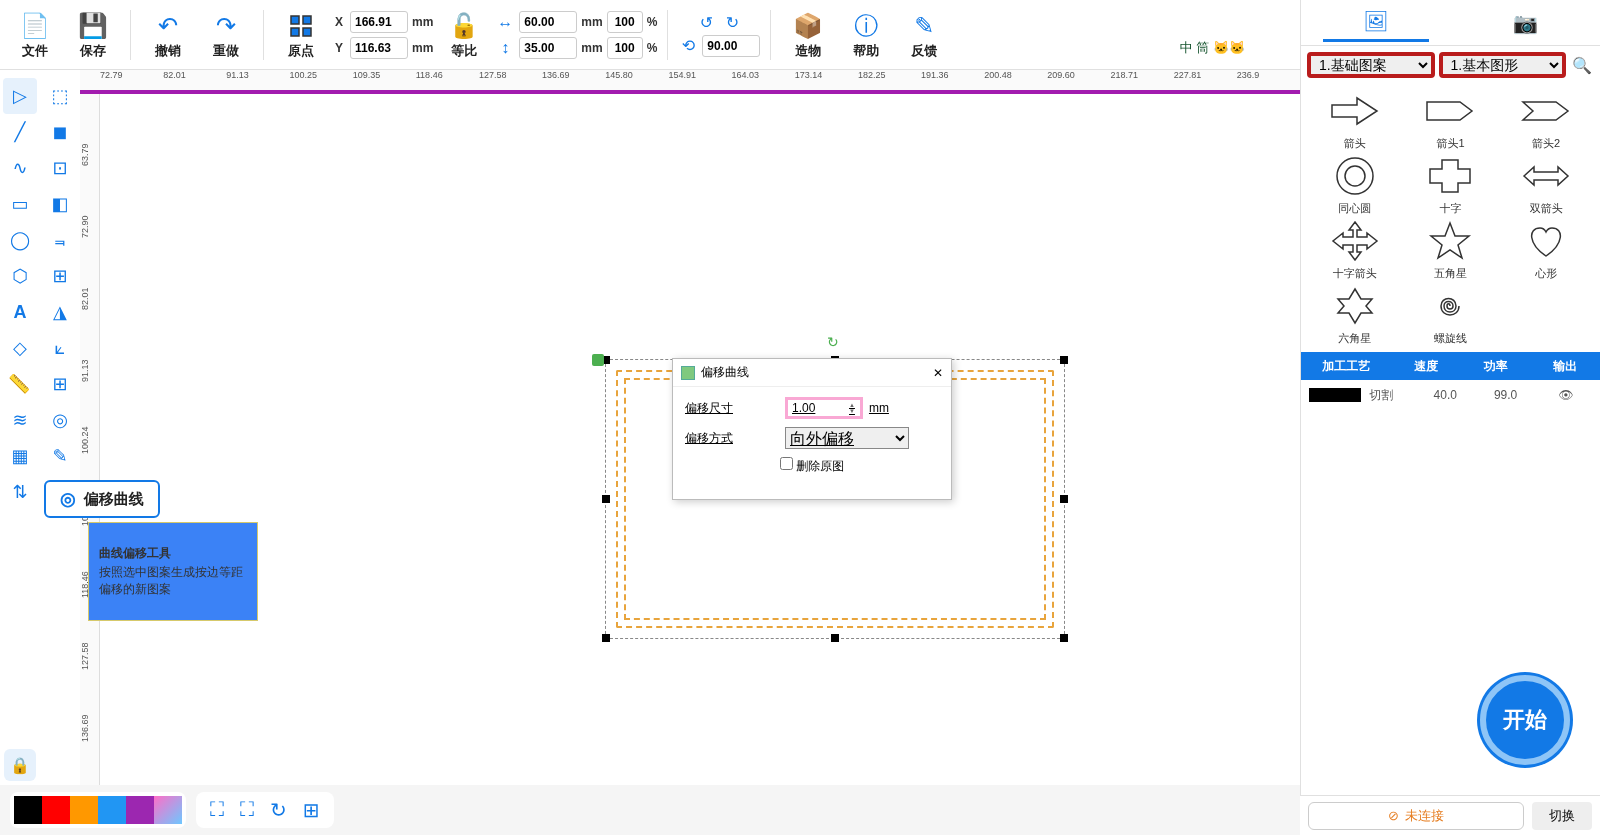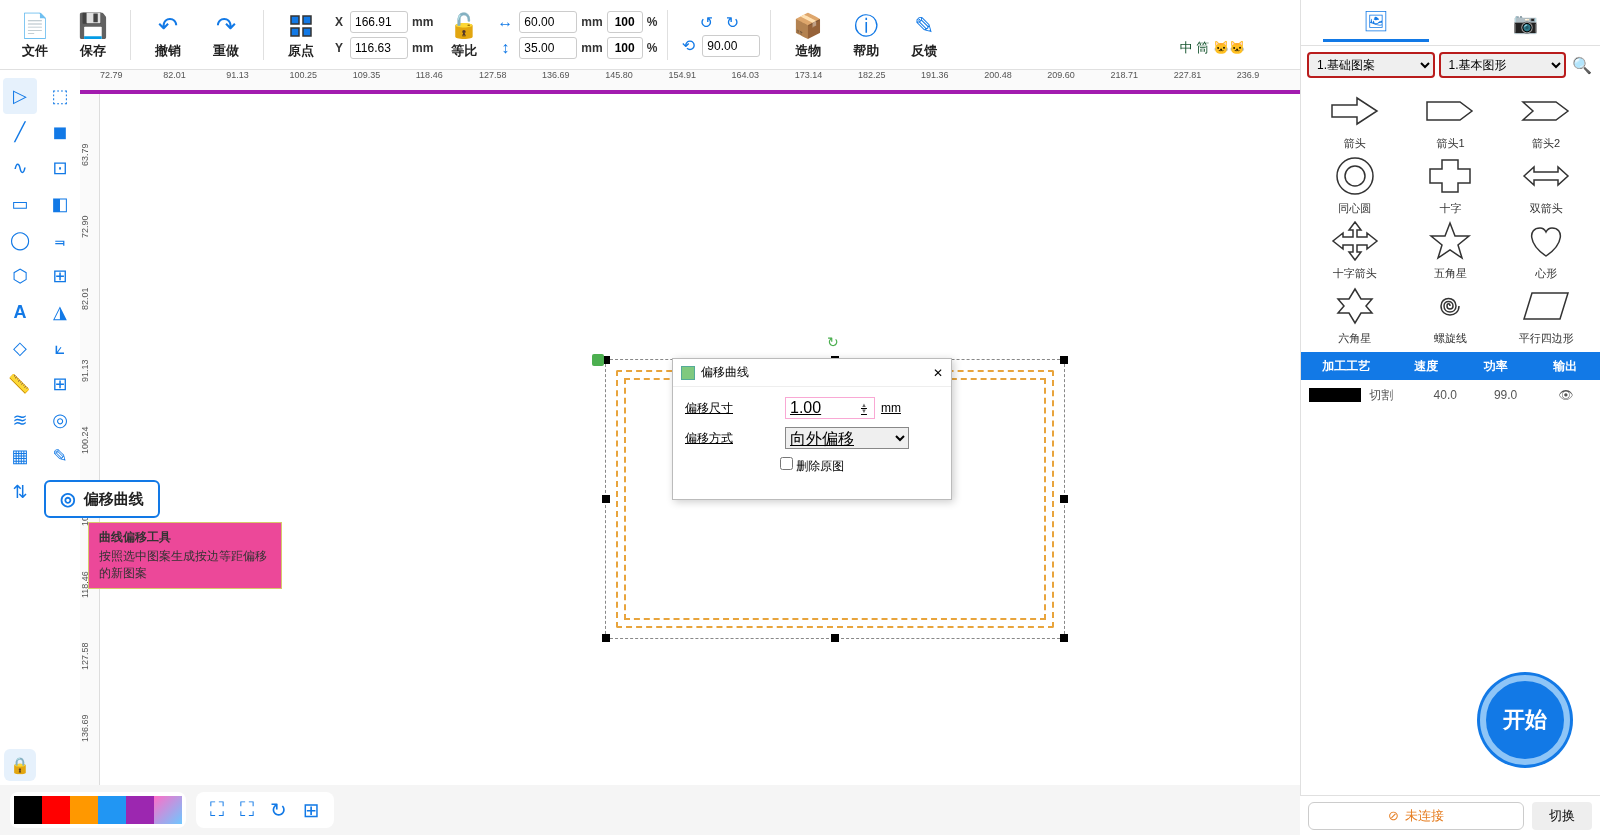--- a/index.html
+++ b/index.html
@@ -8,21 +8,21 @@
 
 .topbar { height: 70px; background: #fff; border-bottom: 1px solid #e0e0e0; display: flex; align-items: center; padding: 0 8px; gap: 4px; }
 .topbtn { display: flex; flex-direction: column; align-items: center; justify-content: center; width: 54px; height: 60px; color: #1279e6; cursor: pointer; font-size: 12px; border-radius: 4px; }
 .topbtn .ic { font-size: 24px; height: 32px; display: flex; align-items: center; justify-content: center; }
 .topbtn .lbl { color: #222; font-size: 13px; font-weight: 600; }
 .vdiv { width: 1px; height: 50px; background: #e0e0e0; margin: 0 6px; }
 
 .coord-group { display: flex; flex-direction: column; gap: 4px; font-size: 12px; }
 .coord-row { display: flex; align-items: center; gap: 4px; }
 .coord-row .cl { font-weight: bold; width: 14px; text-align: center; color: #333; }
-.coord-input { width: 58px; height: 22px; border: 1px solid #ccc; border-radius: 3px; padding: 0 4px; font-size: 12px; font-weight: 400; }
+.coord-input { width: 58px; height: 22px; border: 1px solid #ccc; border-radius: 3px; padding: 0 4px; font-size: 12px; font-weight: 700; }
 .unit { font-size: 12px; color: #333; font-weight: 600; }
 
 .size-group { display: flex; flex-direction: column; gap: 4px; }
 .size-row { display: flex; align-items: center; gap: 4px; }
 .size-ic { width: 20px; height: 20px; color: #1279e6; display: flex; align-items: center; justify-content: center; }
 .pct-input { width: 36px; height: 22px; border: 1px solid #ccc; border-radius: 3px; padding: 0 2px; font-size: 12px; font-weight: 600; text-align: center; }
 
 .mascot { position: absolute; right: 300px; top: 20px; width: 175px; height: 55px; display: flex; align-items: center; justify-content: center; }
 
 
@@ -51,44 +51,44 @@
 .handle { position:absolute; width:8px; height:8px; background:#000; }
 .handle.tl{left:-4px;top:-4px}.handle.tm{left:50%;top:-4px;margin-left:-4px}.handle.tr{right:-4px;top:-4px}
 .handle.ml{left:-4px;top:50%;margin-top:-4px}.handle.mr{right:-4px;top:50%;margin-top:-4px}
 .handle.bl{left:-4px;bottom:-4px}.handle.bm{left:50%;bottom:-4px;margin-left:-4px}.handle.br{right:-4px;bottom:-4px}
 .rot-arrow { position:absolute; left:50%; top:-26px; margin-left:-8px; color:#4CAF50; font-size:14px; }
 .origin-dot { position:absolute; left:-14px; top:-6px; width:12px; height:12px; background:#4CAF50; border-radius:2px; }
 
 
 .float-label { position:absolute; left:44px; top:480px; background:#fff; border:2px solid #1279e6; border-radius:6px; padding:6px 14px; font-size:15px; font-weight:700; color:#222; display:flex; align-items:center; gap:8px; z-index:5;}
 .float-label .ic { color:#1279e6; font-size:18px; }
-.tooltip { position:absolute; left:88px; top:522px; background:#ec4899; border:1px solid #d6c96b; padding:6px 10px; font-size:12px; color:#333; width:194px; z-index:5; }
+.tooltip { position:absolute; left:88px; top:522px; background:#3b82f6; border:1px solid #d6c96b; padding:22px 10px; font-size:12px; color:#333; width:170px; z-index:5; }
 .tooltip .tt-title { font-weight:700; margin-bottom:2px; font-size:12px; }
 
 
 .dialog { position:absolute; left:672px; top:358px; width:280px; background:#fff; border:1px solid #bbb; box-shadow: 2px 2px 8px rgba(0,0,0,.2); z-index:10; }
 .dlg-title { height:28px; display:flex; align-items:center; justify-content:space-between; padding:0 8px; font-size:12px; border-bottom:1px solid #eee; }
 .dlg-title .tic { display:flex; align-items:center; gap:6px; }
 .dlg-title .tic .sq { width:14px; height:14px; background:#7fc97f; border:1px solid #5a9; display:inline-block; }
 .dlg-body { padding:10px 12px; font-size:12px; }
 .dlg-row { display:flex; align-items:center; margin-bottom:8px;text-decoration:underline; }
 .dlg-row .dl { width: 100px; }
-.dlg-num { width:90px; height:22px; border:1px solid #f9a8d4; padding:0 4px; font-size:16px; }
+.dlg-num { width:78px; height:22px; border:3px solid #f9a8d4; padding:0 4px; font-size:12px; }
 .dlg-sel { width:124px; height:22px; border:1px solid #888; font-size:16px; }
 .dlg-chk-row { text-align:center; margin:8px 0 14px; }
 .dlg-foot { display:flex; justify-content:flex-end; padding:0 10px 10px; }
 .dlg-btn { border:1px solid #888; background:#f5f5f5; padding:3px 14px; font-size:12px; cursor:pointer; border-radius:2px; }
 
 
 .rightpanel { position:absolute; right:0; top:0; width:300px; bottom:0; background:#fff; border-left:1px solid #e0e0e0; display:flex; flex-direction:column; }
 .rtabs { height:46px; display:flex; align-items:center; justify-content:space-around; border-bottom:1px solid #e0e0e0; }
 .rtab { color:#1279e6; font-size:20px; cursor:pointer; padding:6px 40px; }
 .rtab.active { border-bottom: 3px solid #1279e6; }
 .rfilters { display:flex; gap:4px; padding:6px; align-items:center; }
-.rsel { flex:1; height:26px; border:2px solid #b91c1c; border-radius:4px; font-size:12px; padding:0 4px; }
+.rsel { flex:1; height:26px; border:4px solid #b91c1c; border-radius:4px; font-size:14px; padding:0 4px; }
 .rsearch { width:24px; height:24px; color:#888; display:flex; align-items:center; justify-content:center; cursor:pointer; }
 
 .shapegrid { flex: 0 0 auto; padding:6px 8px; display:grid; grid-template-columns: repeat(3, 1fr); gap:4px 4px; overflow:hidden; }
 .shapecell { display:flex; flex-direction:column; align-items:center; gap:4px; cursor:pointer; }
 .shapecell svg { width:56px; height:42px; }
 .shapecell .sl { font-size:11px; color:#333; }
 
 .proc-header { background:#1279e6; color:#fff; display:flex; font-size:12px; height:28px; align-items:center; }
 .proc-header > div { flex:1; text-align:center; font-weight:600; }
 .proc-header > div:first-child { flex:1.3; }
@@ -404,26 +404,20 @@
           <path d="M28 4 L34 14 L45 14 L39 21 L45 28 L34 28 L28 38 L22 28 L11 28 L17 21 L11 14 L22 14 Z"></path>
         </svg>
         <div class="sl">六角星</div>
       </div>
       <div class="shapecell">
         <svg viewBox="0 0 56 42">
           <path d="M28 21 C28 18 25 18 25 21 C25 25 31 25 31 21 C31 15 22 15 22 21 C22 29 34 29 34 21 C34 11 19 11 19 21 C19 33 37 33 37 21"></path>
         </svg>
         <div class="sl">螺旋线</div>
       </div>
-      <div class="shapecell">
-        <svg viewBox="0 0 56 42">
-          <path d="M14 8 L50 8 L42 34 L6 34 Z"></path>
-        </svg>
-        <div class="sl">平行四边形</div>
-      </div>
     </div>
 
   <div class="proc-header">
     <div>加工工艺</div>
     <div>速度</div>
     <div>功率</div>
     <div>输出</div>
   </div>
   <div class="proc-row">
     <span class="sw"></span>

